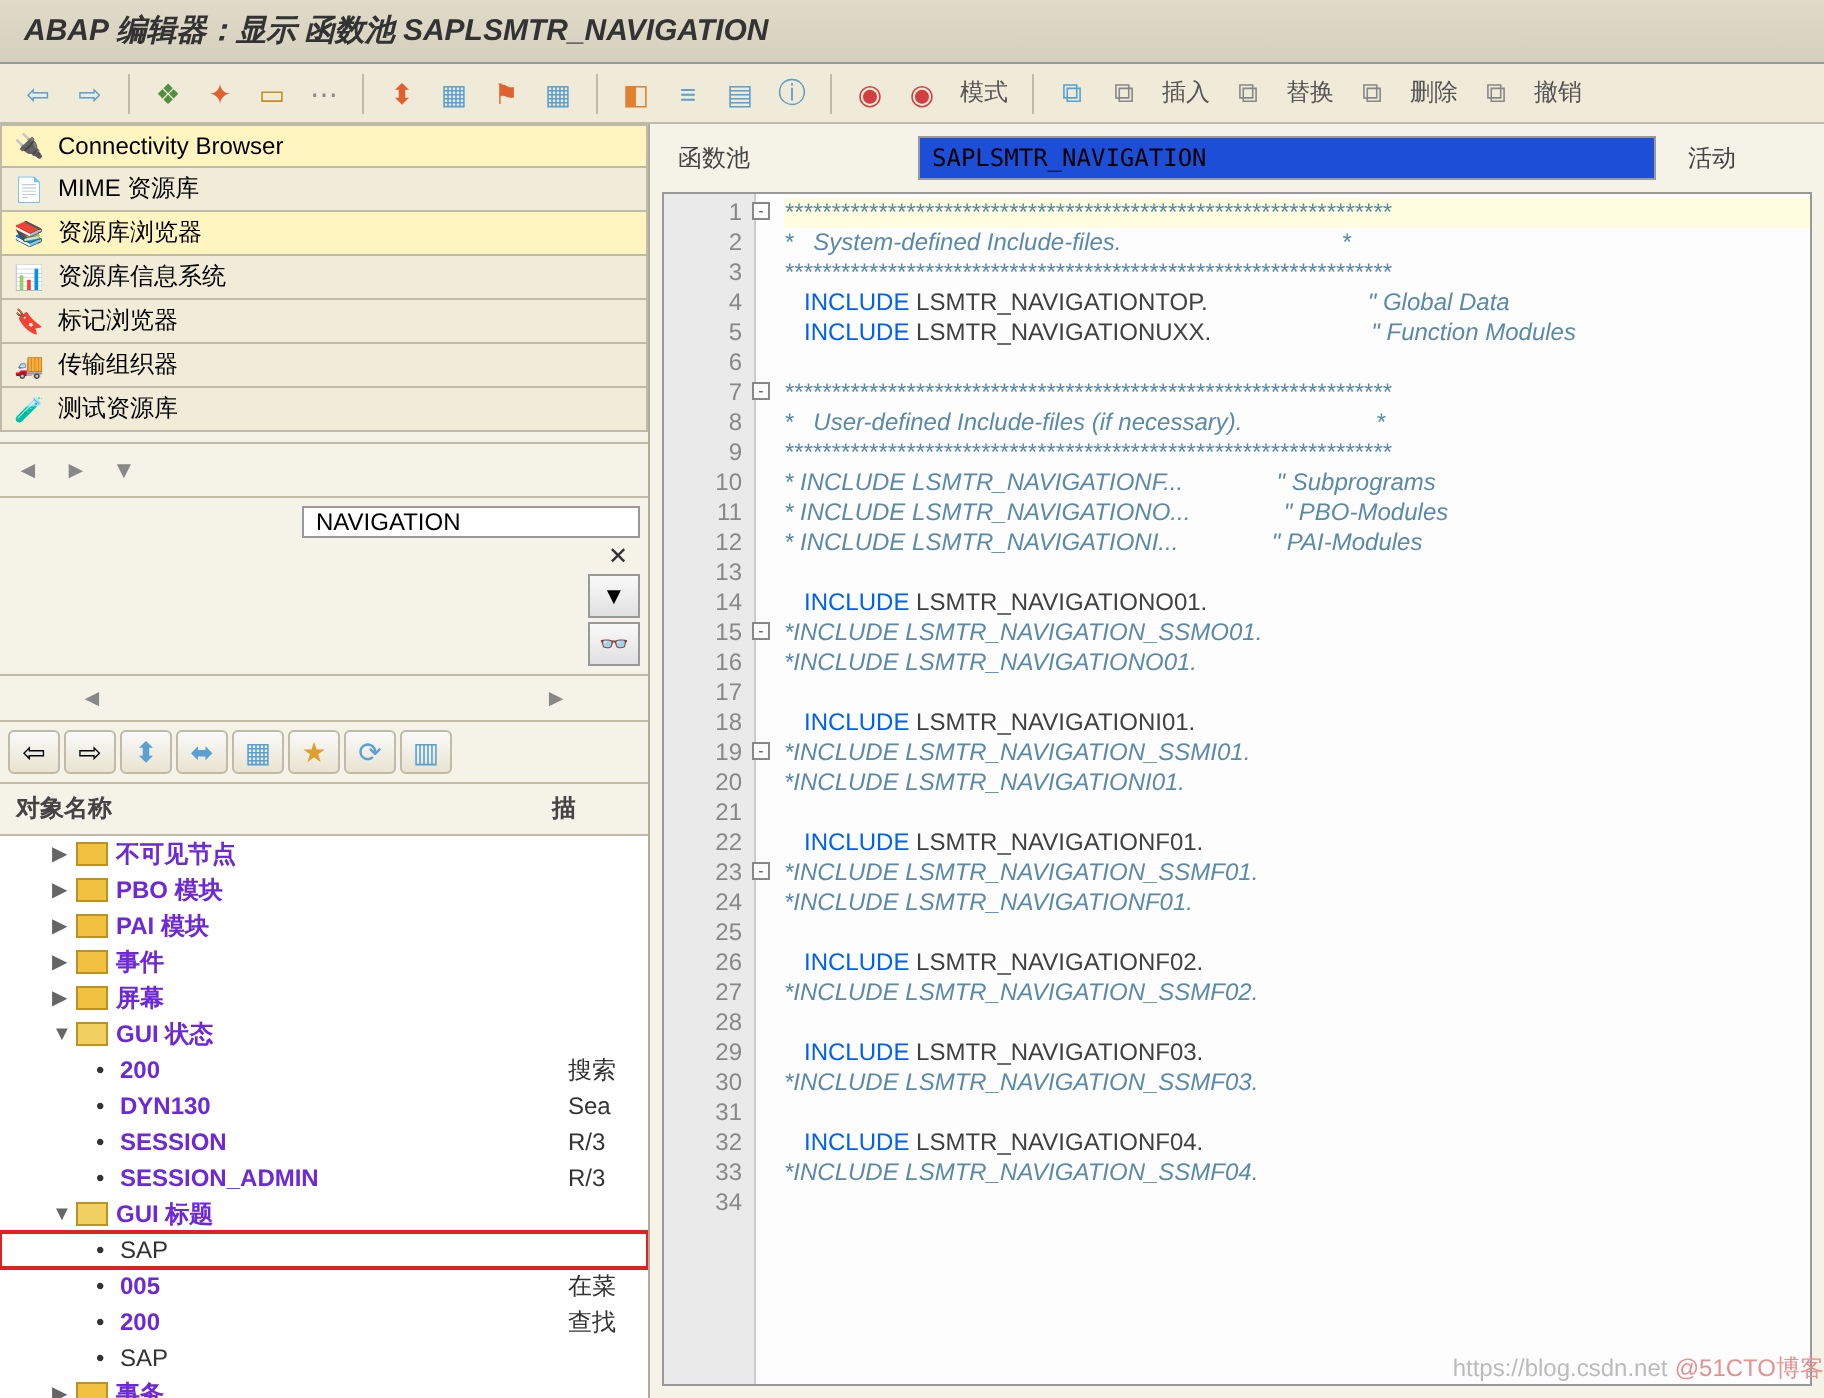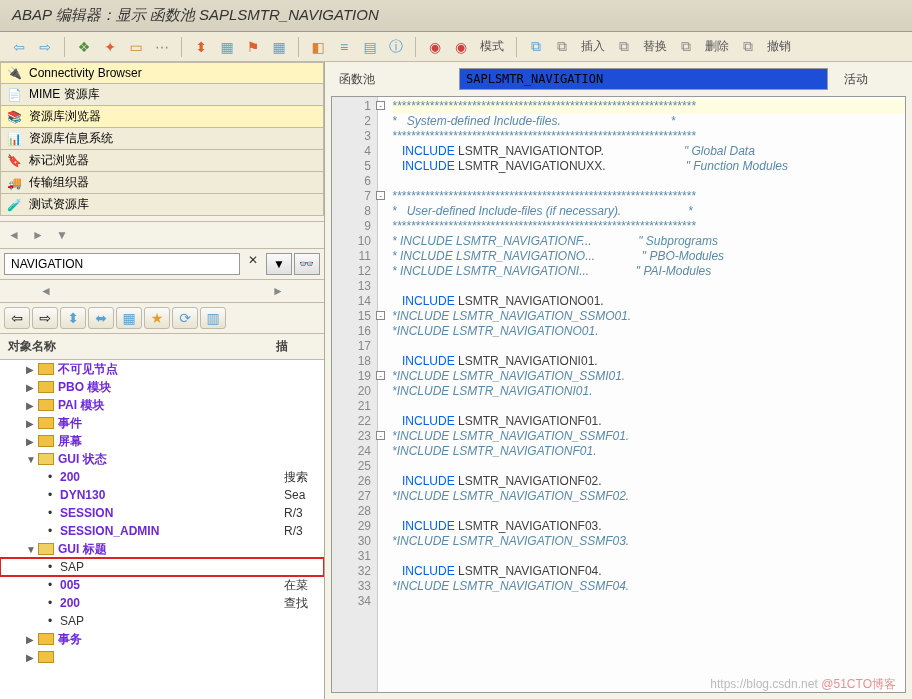--- a/index.html
+++ b/index.html
@@ -1,37 +1,37 @@
 <!DOCTYPE html>
 <html><head>
 <meta charset="utf-8">
 <style>
 * { margin: 0; padding: 0; box-sizing: border-box; font-family: Arial, "Microsoft YaHei", sans-serif; font-size: 12px; }
 body { background: #f5f2e8; width: 912px; height: 699px; overflow: hidden; position: relative; }
 
 .title-bar { background: linear-gradient(#e0dac8, #d6d0be); height: 32px; padding: 6px 12px; border-bottom: 1px solid #999; }
-.title-bar span { font-weight: normal; font-style: italic; font-size: 15px; color: #333; }
+.title-bar span { font-weight: bold; font-style: italic; font-size: 15px; color: #333; }
 
 .toolbar { background: #f0ebd8; height: 30px; border-bottom: 1px solid #c0baa8; display: flex; align-items: center; padding: 0 8px; gap: 4px; }
 .toolbar .sep { width: 1px; height: 20px; background: #c0baa8; margin: 0 4px; }
 .tbtn { width: 22px; height: 22px; display: flex; align-items: center; justify-content: center; cursor: pointer; border-radius: 3px; font-size: 14px; }
 .tlabel { color: #555; margin: 0 4px; }
 
 .main { display: flex; height: calc(100% - 62px); }
 
 .left-panel { width: 325px; background: #f5f2e8; border-right: 1px solid #b0aa98; display: flex; flex-direction: column; overflow: hidden; }
 .browser-list { }
 .browser-item { height: 22px; display: flex; align-items: center; padding: 0 6px; border: 1px solid #c0baa8; border-top: none; background: #f0ecd8; cursor: pointer; gap: 6px; }
 .browser-item:first-child { border-top: 1px solid #c0baa8; }
 .browser-item.hl { background: #fff5c0; }
 .bicon { width: 16px; height: 14px; display: inline-block; }
 
 .nav-small { display: flex; align-items: center; padding: 4px; gap: 4px; border-bottom: 1px solid #c0baa8; }
 .nav-small .arrow { width: 20px; height: 18px; display: flex; align-items:center; justify-content:center; color:#888; cursor:pointer; }
-.search-row { display: flex; align-items: flex-start; padding: 4px; gap: 2px; border-bottom: 1px solid #c0baa8; }
+.search-row { display: flex; align-items: flex-end; padding: 4px; gap: 2px; border-bottom: 1px solid #c0baa8; flex-direction: column; }
 .search-row input { flex: 1; height: 22px; padding: 0 6px; border: 1px solid #999; background: #fff; }
 .search-row .x { padding: 0 6px; cursor: pointer; color: #333; }
 .search-row .dd { width: 26px; height: 22px; background: linear-gradient(#fafafa,#e0e0e0); border: 1px solid #999; display:flex; align-items:center; justify-content:center; }
 .scroll-mini { display:flex; justify-content:space-between; padding:4px 40px; border-bottom: 1px solid #c0baa8; color:#888; }
 
 .mini-toolbar { display: flex; gap: 2px; padding: 4px; border-bottom: 1px solid #c0baa8; }
 .mini-toolbar .tbtn { width: 26px; height: 22px; border: 1px solid #c0baa8; background: linear-gradient(#fafafa,#e8e4d0); }
 
 .tree-head { display: flex; padding: 4px 8px; border-bottom: 1px solid #c0baa8; font-weight: bold; color: #444; align-items: flex-end; }
 .tree-head .c1 { flex: 1; }
@@ -58,21 +58,21 @@
 .gutter { background: #eaeaea; border-right: 1px solid #ccc; width: 46px; text-align: right; color: #888; font-family: monospace; font-size: 11px; line-height: 15px; padding-top: 2px;}
 .gutter .ln { padding-right: 6px; height: 15px; position: relative;}
 .gutter .fold { position: absolute; right: -8px; top: 2px; width: 9px; height: 9px; border: 1px solid #888; background: #fff; font-size: 8px; line-height: 7px; text-align: center; color: #555;}
 .code { flex: 1; font-family: Consolas, monospace; font-size: 12px; line-height: 15px; padding: 2px 0 2px 14px; white-space: pre; background: #fdfdfd; }
 .code .kw { color: #0060f0; }
 .code .id { color: #404040; }
 .code .cm { color: #5a8aa8; font-style: italic; }
 .code .line { height: 15px; }
 .line1 { background: #fffde0; }
 
-.watermark { position: absolute; bottom: 6px; right: 16px; color: #bbb; font-size: 13px; pointer-events:none;}
+.watermark { position: absolute; bottom: 6px; right: 0; color: #bbb; font-size: 13px; pointer-events:none;}
 .watermark .red { color: #e89090; }
 </style>
 </head>
 <body>
 
 <div class="title-bar">
   <span>ABAP 编辑器：显示 函数池 SAPLSMTR_NAVIGATION</span>
 </div>
 
 <div class="toolbar">

